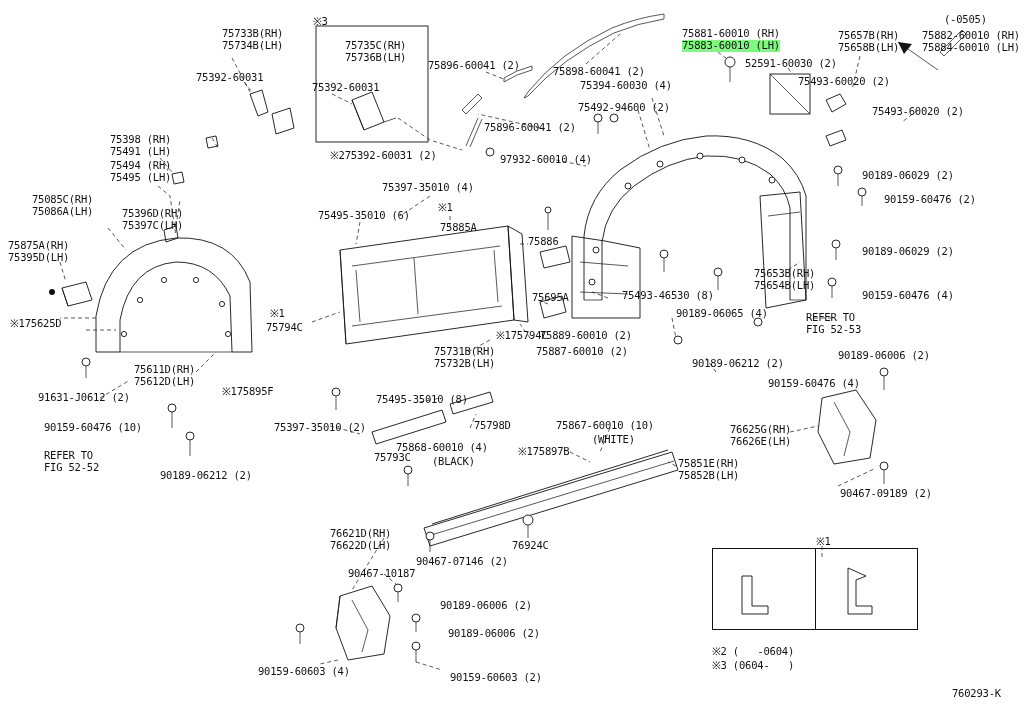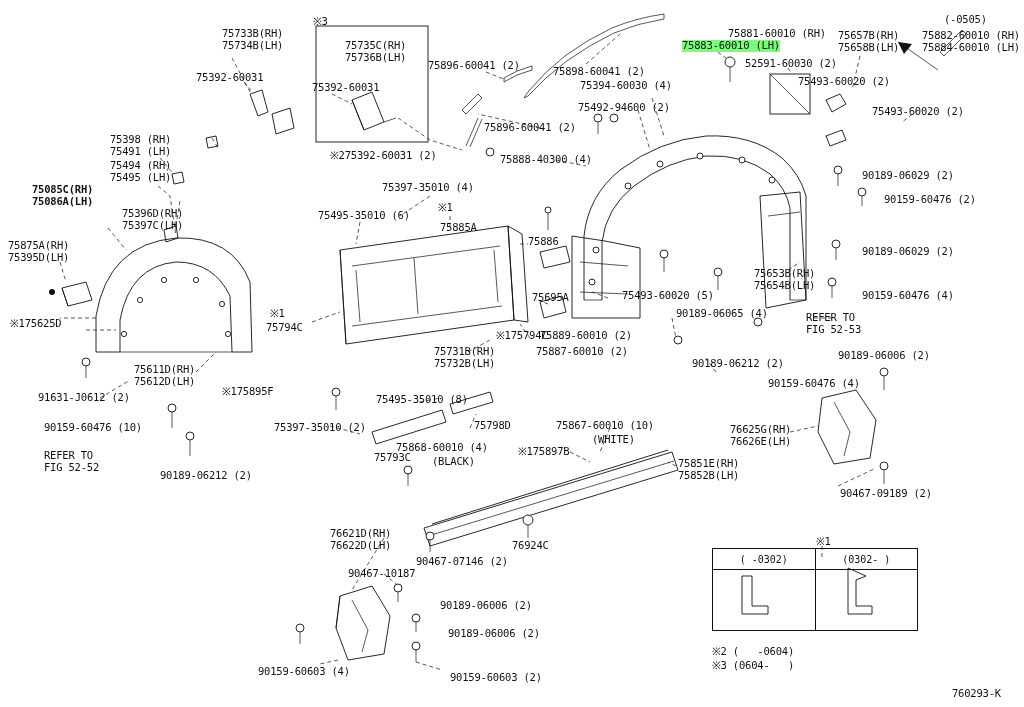--- a/index.html
+++ b/index.html
@@ -225,54 +225,54 @@
     <path class="shape" d="M848 568 L866 576 L856 580 L856 606 L872 606 L872 614 L848 614 Z"></path>
   </svg>
 
   <div class="lbl" style="left:222px;top:28px;">75733B(RH)
 75734B(LH)</div>
   <div class="lbl" style="left:313px;top:16px;">※3</div>
   <div class="lbl" style="left:345px;top:40px;">75735C(RH)
 75736B(LH)</div>
   <div class="lbl" style="left:428px;top:60px;">75896-60041 (2)</div>
   <div class="lbl" style="left:553px;top:66px;">75898-60041 (2)</div>
-  <div class="lbl" style="left:682px;top:28px;margin-left:46px;">75881-60010 (RH)</div>
+  <div class="lbl" style="left:682px;top:28px;">75881-60010 (RH)</div>
   <div class="lbl hl" style="left:682px;top:40px;">75883-60010 (LH)</div>
   <div class="lbl" style="left:838px;top:30px;">75657B(RH)
 75658B(LH)</div>
   <div class="lbl" style="left:944px;top:14px;">(-0505)</div>
   <div class="lbl" style="left:922px;top:30px;">75882-60010 (RH)
 75884-60010 (LH)</div>
   <div class="lbl" style="left:745px;top:58px;">52591-60030 (2)</div>
   <div class="lbl" style="left:798px;top:76px;">75493-60020 (2)</div>
   <div class="lbl" style="left:872px;top:106px;">75493-60020 (2)</div>
   <div class="lbl" style="left:580px;top:80px;">75394-60030 (4)</div>
   <div class="lbl" style="left:578px;top:102px;">75492-94600 (2)</div>
   <div class="lbl" style="left:196px;top:72px;">75392-60031</div>
   <div class="lbl" style="left:312px;top:82px;">75392-60031</div>
   <div class="lbl" style="left:484px;top:122px;">75896-60041 (2)</div>
   <div class="lbl" style="left:330px;top:150px;">※275392-60031 (2)</div>
-  <div class="lbl" style="left:500px;top:154px;">75888-40300 (4)</div>
+  <div class="lbl" style="left:500px;top:154px;">97932-60010 (4)</div>
   <div class="lbl" style="left:110px;top:134px;">75398 (RH)
 75491 (LH)</div>
   <div class="lbl" style="left:110px;top:160px;">75494 (RH)
 75495 (LH)</div>
-  <div class="lbl" style="left:32px;top:184px;font-weight:bold;">75085C(RH)
+  <div class="lbl" style="left:32px;top:194px;">75085C(RH)
 75086A(LH)</div>
   <div class="lbl" style="left:122px;top:208px;">75396D(RH)
 75397C(LH)</div>
   <div class="lbl" style="left:8px;top:240px;">75875A(RH)
 75395D(LH)</div>
   <div class="lbl" style="left:382px;top:182px;">75397-35010 (4)</div>
   <div class="lbl" style="left:318px;top:210px;">75495-35010 (6)</div>
   <div class="lbl" style="left:438px;top:202px;">※1</div>
   <div class="lbl" style="left:440px;top:222px;">75885A</div>
   <div class="lbl" style="left:528px;top:236px;">75886</div>
   <div class="lbl" style="left:532px;top:292px;">75695A</div>
-  <div class="lbl" style="left:622px;top:290px;">75493-60020 (5)</div>
+  <div class="lbl" style="left:622px;top:290px;">75493-46530 (8)</div>
   <div class="lbl" style="left:676px;top:308px;text-align:center;">90189-06065 (4)</div>
   <div class="lbl" style="left:754px;top:268px;">75653B(RH)
 75654B(LH)</div>
   <div class="lbl" style="left:862px;top:170px;">90189-06029 (2)</div>
   <div class="lbl" style="left:884px;top:194px;text-align:right;">90159-60476 (2)</div>
   <div class="lbl" style="left:862px;top:246px;">90189-06029 (2)</div>
   <div class="lbl" style="left:862px;top:290px;">90159-60476 (4)</div>
   <div class="lbl" style="left:806px;top:312px;">REFER TO
 FIG 52-53</div>
   <div class="lbl" style="left:270px;top:308px;">※1</div>
@@ -316,24 +316,20 @@
   <div class="lbl" style="left:440px;top:600px;">90189-06006 (2)</div>
   <div class="lbl" style="left:448px;top:628px;">90189-06006 (2)</div>
   <div class="lbl" style="left:258px;top:666px;">90159-60603 (4)</div>
   <div class="lbl" style="left:450px;top:672px;">90159-60603 (2)</div>
   <div class="lbl" style="left:816px;top:536px;">※1</div>
   <div class="lbl" style="left:712px;top:646px;">※2 (   -0604)</div>
   <div class="lbl" style="left:712px;top:660px;">※3 (0604-   )</div>
 
   <table class="tbl" style="left:712px;top:548px;width:206px;height:82px;border-collapse:collapse;">
     <tbody>
-        <tr>
-      <td style="width:103px;height:20px;">(    -0302)</td>
-      <td style="width:103px;height:20px;">(0302-    )</td>
-    </tr>
     <tr>
       <td style="height:60px;"></td>
       <td style="height:60px;"></td>
     </tr>
   </tbody>
     </table>
 
   <div class="lbl" style="left:952px;top:688px;">760293-K</div>
 </div>
 

